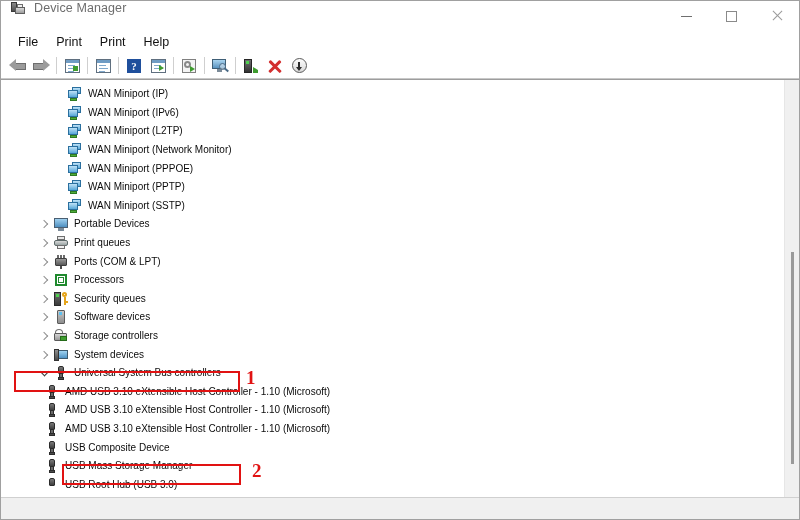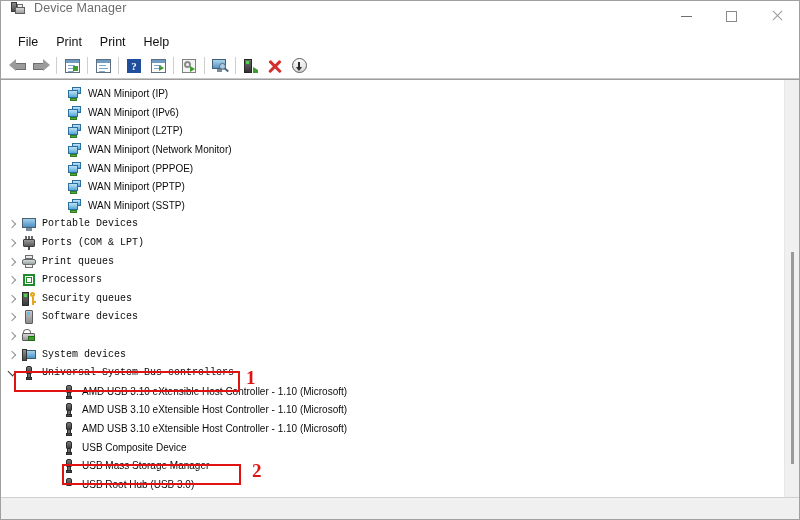--- a/index.html
+++ b/index.html
@@ -139,22 +139,22 @@
     margin-right: 5px;
     position: relative;
   }
   .lbl {
     font-size: 10px;
     color: #0b0b0b;
     line-height: 16px;
   }
 
   
-  .ind1 { padding-left: 4px; font-family: Liberation Mono, monospace; }
-  .ind2 { padding-left: 60px; }
+  .ind1 { padding-left: 36px; }
+  .ind2 { padding-left: 43px; }
   .ind3 { padding-left: 66px; }
 
   
 
   
   .ic-net .m1, .ic-net .m2 {
     position: absolute;
     background: linear-gradient(#bfe2f7,#58a8d8);
     border: 1px solid #2a6f9e;
   }
@@ -660,37 +660,37 @@
         <div class="row ind1">
           <span class="chev chev-r"></span>
           <span class="icn ic-mon">
             <span class="scr"></span>
             <span class="st"></span>
           </span>
           <span class="lbl">Portable Devices</span>
         </div>
         <div class="row ind1">
           <span class="chev chev-r"></span>
+          <span class="icn ic-print">
+            <span class="top"></span>
+            <span class="mid"></span>
+            <span class="out"></span>
+          </span>
+          <span class="lbl">Print queues</span>
+        </div>
+        <div class="row ind1">
+          <span class="chev chev-r"></span>
           <span class="icn ic-port">
             <span class="pin p1"></span>
             <span class="pin p2"></span>
             <span class="pin p3"></span>
             <span class="body"></span>
             <span class="cord"></span>
           </span>
           <span class="lbl">Ports (COM &amp; LPT)</span>
-        </div>
-        <div class="row ind1">
-          <span class="chev chev-r"></span>
-          <span class="icn ic-print">
-            <span class="top"></span>
-            <span class="mid"></span>
-            <span class="out"></span>
-          </span>
-          <span class="lbl">Print queues</span>
         </div>
         <div class="row ind1">
           <span class="chev chev-r"></span>
           <span class="icn ic-cpu">
             <span class="chip"></span>
             <span class="core"></span>
           </span>
           <span class="lbl">Processors</span>
         </div>
         <div class="row ind1">
@@ -712,20 +712,21 @@
           </span>
           <span class="lbl">Software devices</span>
         </div>
         <div class="row ind1">
           <span class="chev chev-r"></span>
           <span class="icn ic-stor">
             <span class="swirl"></span>
             <span class="bd"></span>
             <span class="grn"></span>
           </span>
+          <span class="lbl">Storage controllers</span>
         </div>
         <div class="row ind1">
           <span class="chev chev-r"></span>
           <span class="icn ic-sys">
             <span class="scr"></span>
             <span class="tw"></span>
           </span>
           <span class="lbl">System devices</span>
         </div>
         <div class="row ind1">

